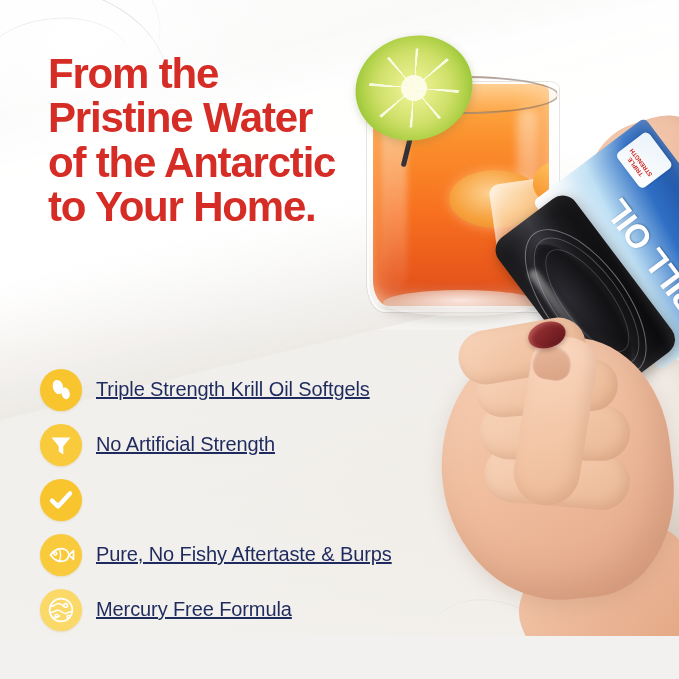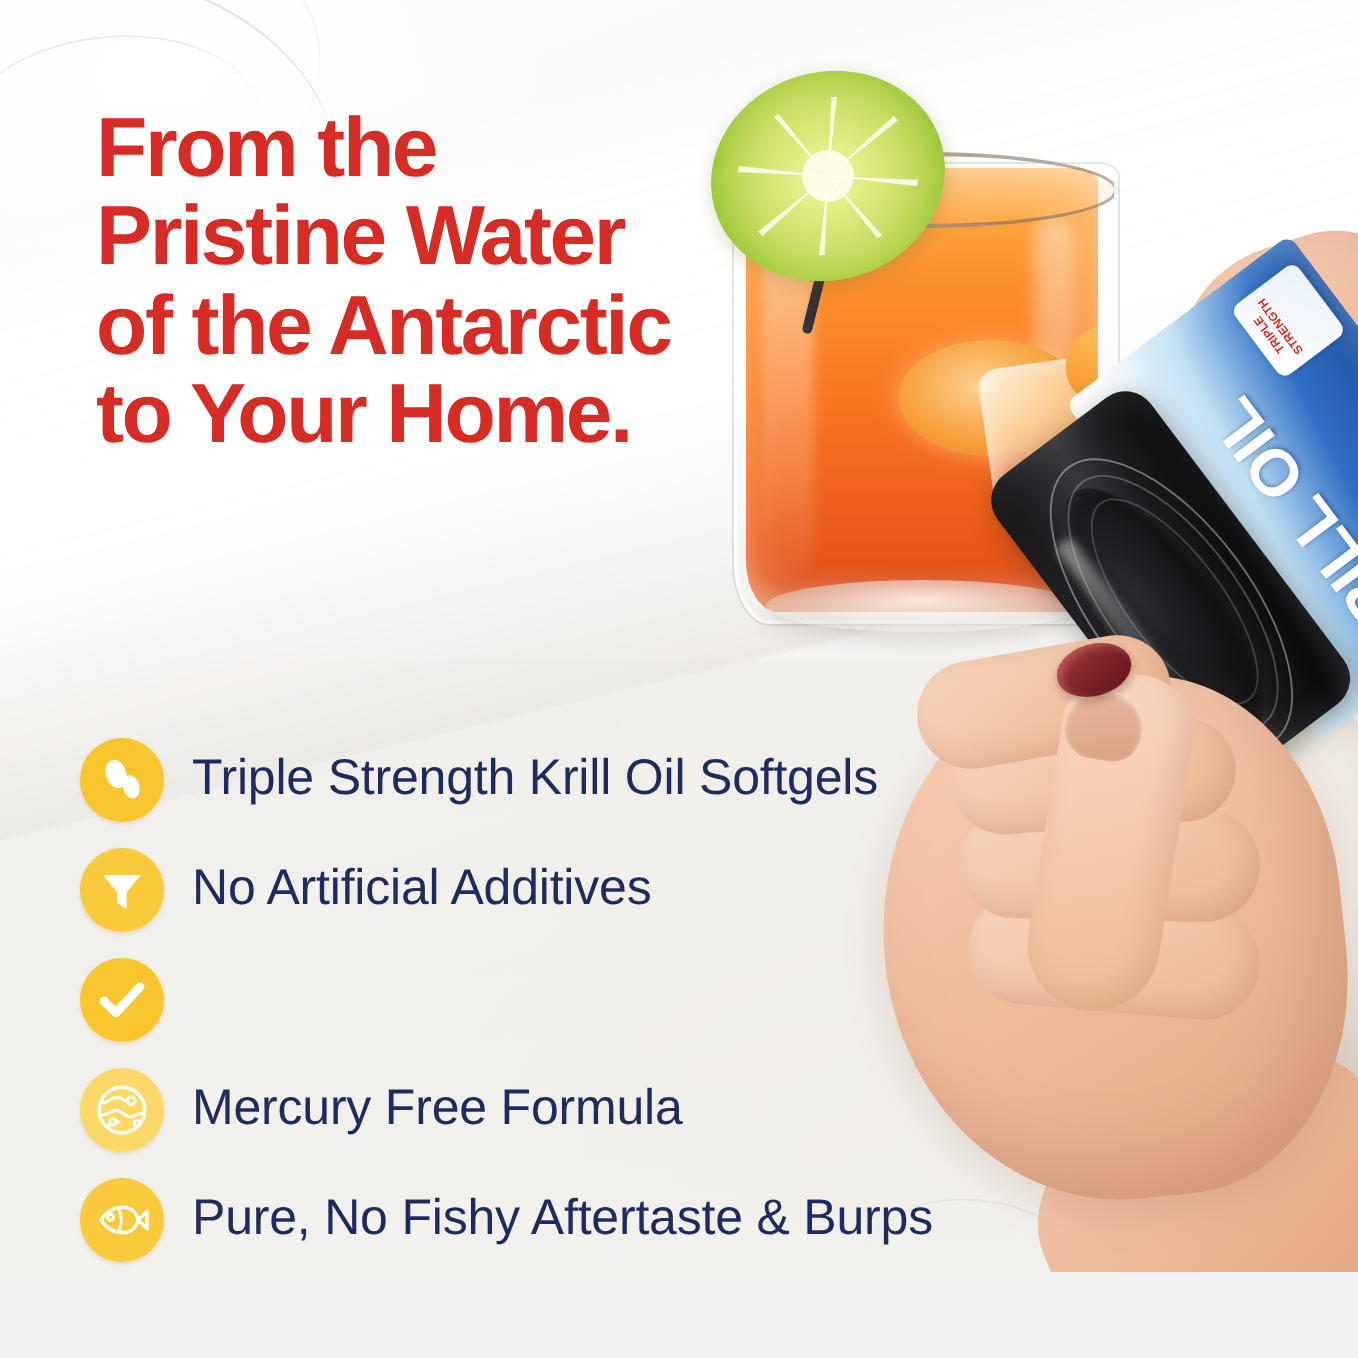--- a/index.html
+++ b/index.html
@@ -279,21 +279,21 @@
   .feat-row{display:flex;align-items:center;height:55px;}
   .feat-ic{
     width:42px;height:42px;border-radius:50%;flex:0 0 42px;
     display:flex;align-items:center;justify-content:center;
     background:#f8c52e;
     box-shadow:0 1px 2px rgba(180,140,20,.22);
   }
   .feat-ic.soft{background:#f9ca3b;}
   .feat-ic.pale{background:#fbd968;}
   .feat-tx{
-    margin-left:14px;color:#1f2a5e;font-size:25px;letter-spacing:-.1px;white-space:nowrap;
+    margin-left:14px;color:#1f2a5e;font-size:20px;letter-spacing:-.1px;white-space:nowrap;text-decoration:underline;
   }
 </style>
 </head>
 <body>
 
 <div id="stage">
 
   <div class="bg-marble"></div>
   <div class="vein v1"></div>
   <div class="vein v2"></div>
@@ -374,54 +374,54 @@
       </div>
       <div class="feat-tx">Triple Strength Krill Oil Softgels</div>
     </div>
 
     <div class="feat-row">
       <div class="feat-ic soft">
         <svg width="26" height="26" viewBox="0 0 26 26" aria-hidden="true">
           <path d="M3.5 5.5 H22.5 L15.3 14.2 V22.5 L10.7 19.4 V14.2 Z" fill="#fff"></path>
         </svg>
       </div>
-      <div class="feat-tx">No Artificial Additives</div>
+      <div class="feat-tx">No Artificial Strength</div>
     </div>
 
     <div class="feat-row">
       <div class="feat-ic">
         <svg width="26" height="26" viewBox="0 0 26 26" aria-hidden="true">
           <path d="M4 13.6 L10 19.4 L22 6.4" fill="none" stroke="#fff" stroke-width="4.4" stroke-linecap="round" stroke-linejoin="round"></path>
         </svg>
       </div>
+    </div>
+
+    <div class="feat-row">
+      <div class="feat-ic soft">
+        <svg width="30" height="30" viewBox="0 0 30 30" aria-hidden="true">
+          <path d="M4.5 15 C8 9.5 14 7.5 18.5 9.2 C21 10.1 22.4 12 23 15 C22.4 18 21 19.9 18.5 20.8 C14 22.5 8 20.5 4.5 15 Z" fill="none" stroke="#fff" stroke-width="1.7" stroke-linejoin="round"></path>
+          <path d="M23 15 L27.5 10.6 L27.5 19.4 Z" fill="none" stroke="#fff" stroke-width="1.7" stroke-linejoin="round"></path>
+          <circle cx="9.3" cy="13.6" r="1.5" fill="none" stroke="#fff" stroke-width="1.5"></circle>
+          <path d="M13.5 10 C15 12.6 15 17.4 13.5 20" fill="none" stroke="#fff" stroke-width="1.4"></path>
+          <path d="M9 19.4 C11 20.6 13.4 21 15.6 20.6" fill="none" stroke="#fff" stroke-width="1.2"></path>
+        </svg>
+      </div>
+      <div class="feat-tx">Pure, No Fishy Aftertaste &amp; Burps</div>
     </div>
 
     <div class="feat-row">
       <div class="feat-ic pale">
         <svg width="30" height="30" viewBox="0 0 30 30" aria-hidden="true">
           <circle cx="15" cy="15" r="11.4" fill="none" stroke="#fff" stroke-width="1.7"></circle>
           <path d="M5.2 11.4 C8.6 11.4 9.4 8.6 12.6 8.6 C15 8.6 15.6 10.6 18 10.6" fill="none" stroke="#fff" stroke-width="1.5" stroke-linecap="round"></path>
           <path d="M4.6 17.6 C8 17.6 9 15.2 12 15.2 C15 15.2 16 18.4 19.4 18.4 C22 18.4 23 16.6 25.2 16.6" fill="none" stroke="#fff" stroke-width="1.5" stroke-linecap="round"></path>
           <path d="M8.2 22.6 C10.6 22.6 11.4 21 13.6 21" fill="none" stroke="#fff" stroke-width="1.5" stroke-linecap="round"></path>
           <circle cx="19.6" cy="10.4" r="1.9" fill="none" stroke="#fff" stroke-width="1.5"></circle>
           <circle cx="10.6" cy="21" r="1.6" fill="none" stroke="#fff" stroke-width="1.4"></circle>
           <circle cx="22.4" cy="21.6" r="1.4" fill="none" stroke="#fff" stroke-width="1.4"></circle>
         </svg>
       </div>
       <div class="feat-tx">Mercury Free Formula</div>
     </div>
 
-    <div class="feat-row">
-      <div class="feat-ic soft">
-        <svg width="30" height="30" viewBox="0 0 30 30" aria-hidden="true">
-          <path d="M4.5 15 C8 9.5 14 7.5 18.5 9.2 C21 10.1 22.4 12 23 15 C22.4 18 21 19.9 18.5 20.8 C14 22.5 8 20.5 4.5 15 Z" fill="none" stroke="#fff" stroke-width="1.7" stroke-linejoin="round"></path>
-          <path d="M23 15 L27.5 10.6 L27.5 19.4 Z" fill="none" stroke="#fff" stroke-width="1.7" stroke-linejoin="round"></path>
-          <circle cx="9.3" cy="13.6" r="1.5" fill="none" stroke="#fff" stroke-width="1.5"></circle>
-          <path d="M13.5 10 C15 12.6 15 17.4 13.5 20" fill="none" stroke="#fff" stroke-width="1.4"></path>
-          <path d="M9 19.4 C11 20.6 13.4 21 15.6 20.6" fill="none" stroke="#fff" stroke-width="1.2"></path>
-        </svg>
-      </div>
-      <div class="feat-tx">Pure, No Fishy Aftertaste &amp; Burps</div>
-    </div>
-
   </div>
 
 </div>
 
 </body></html>

